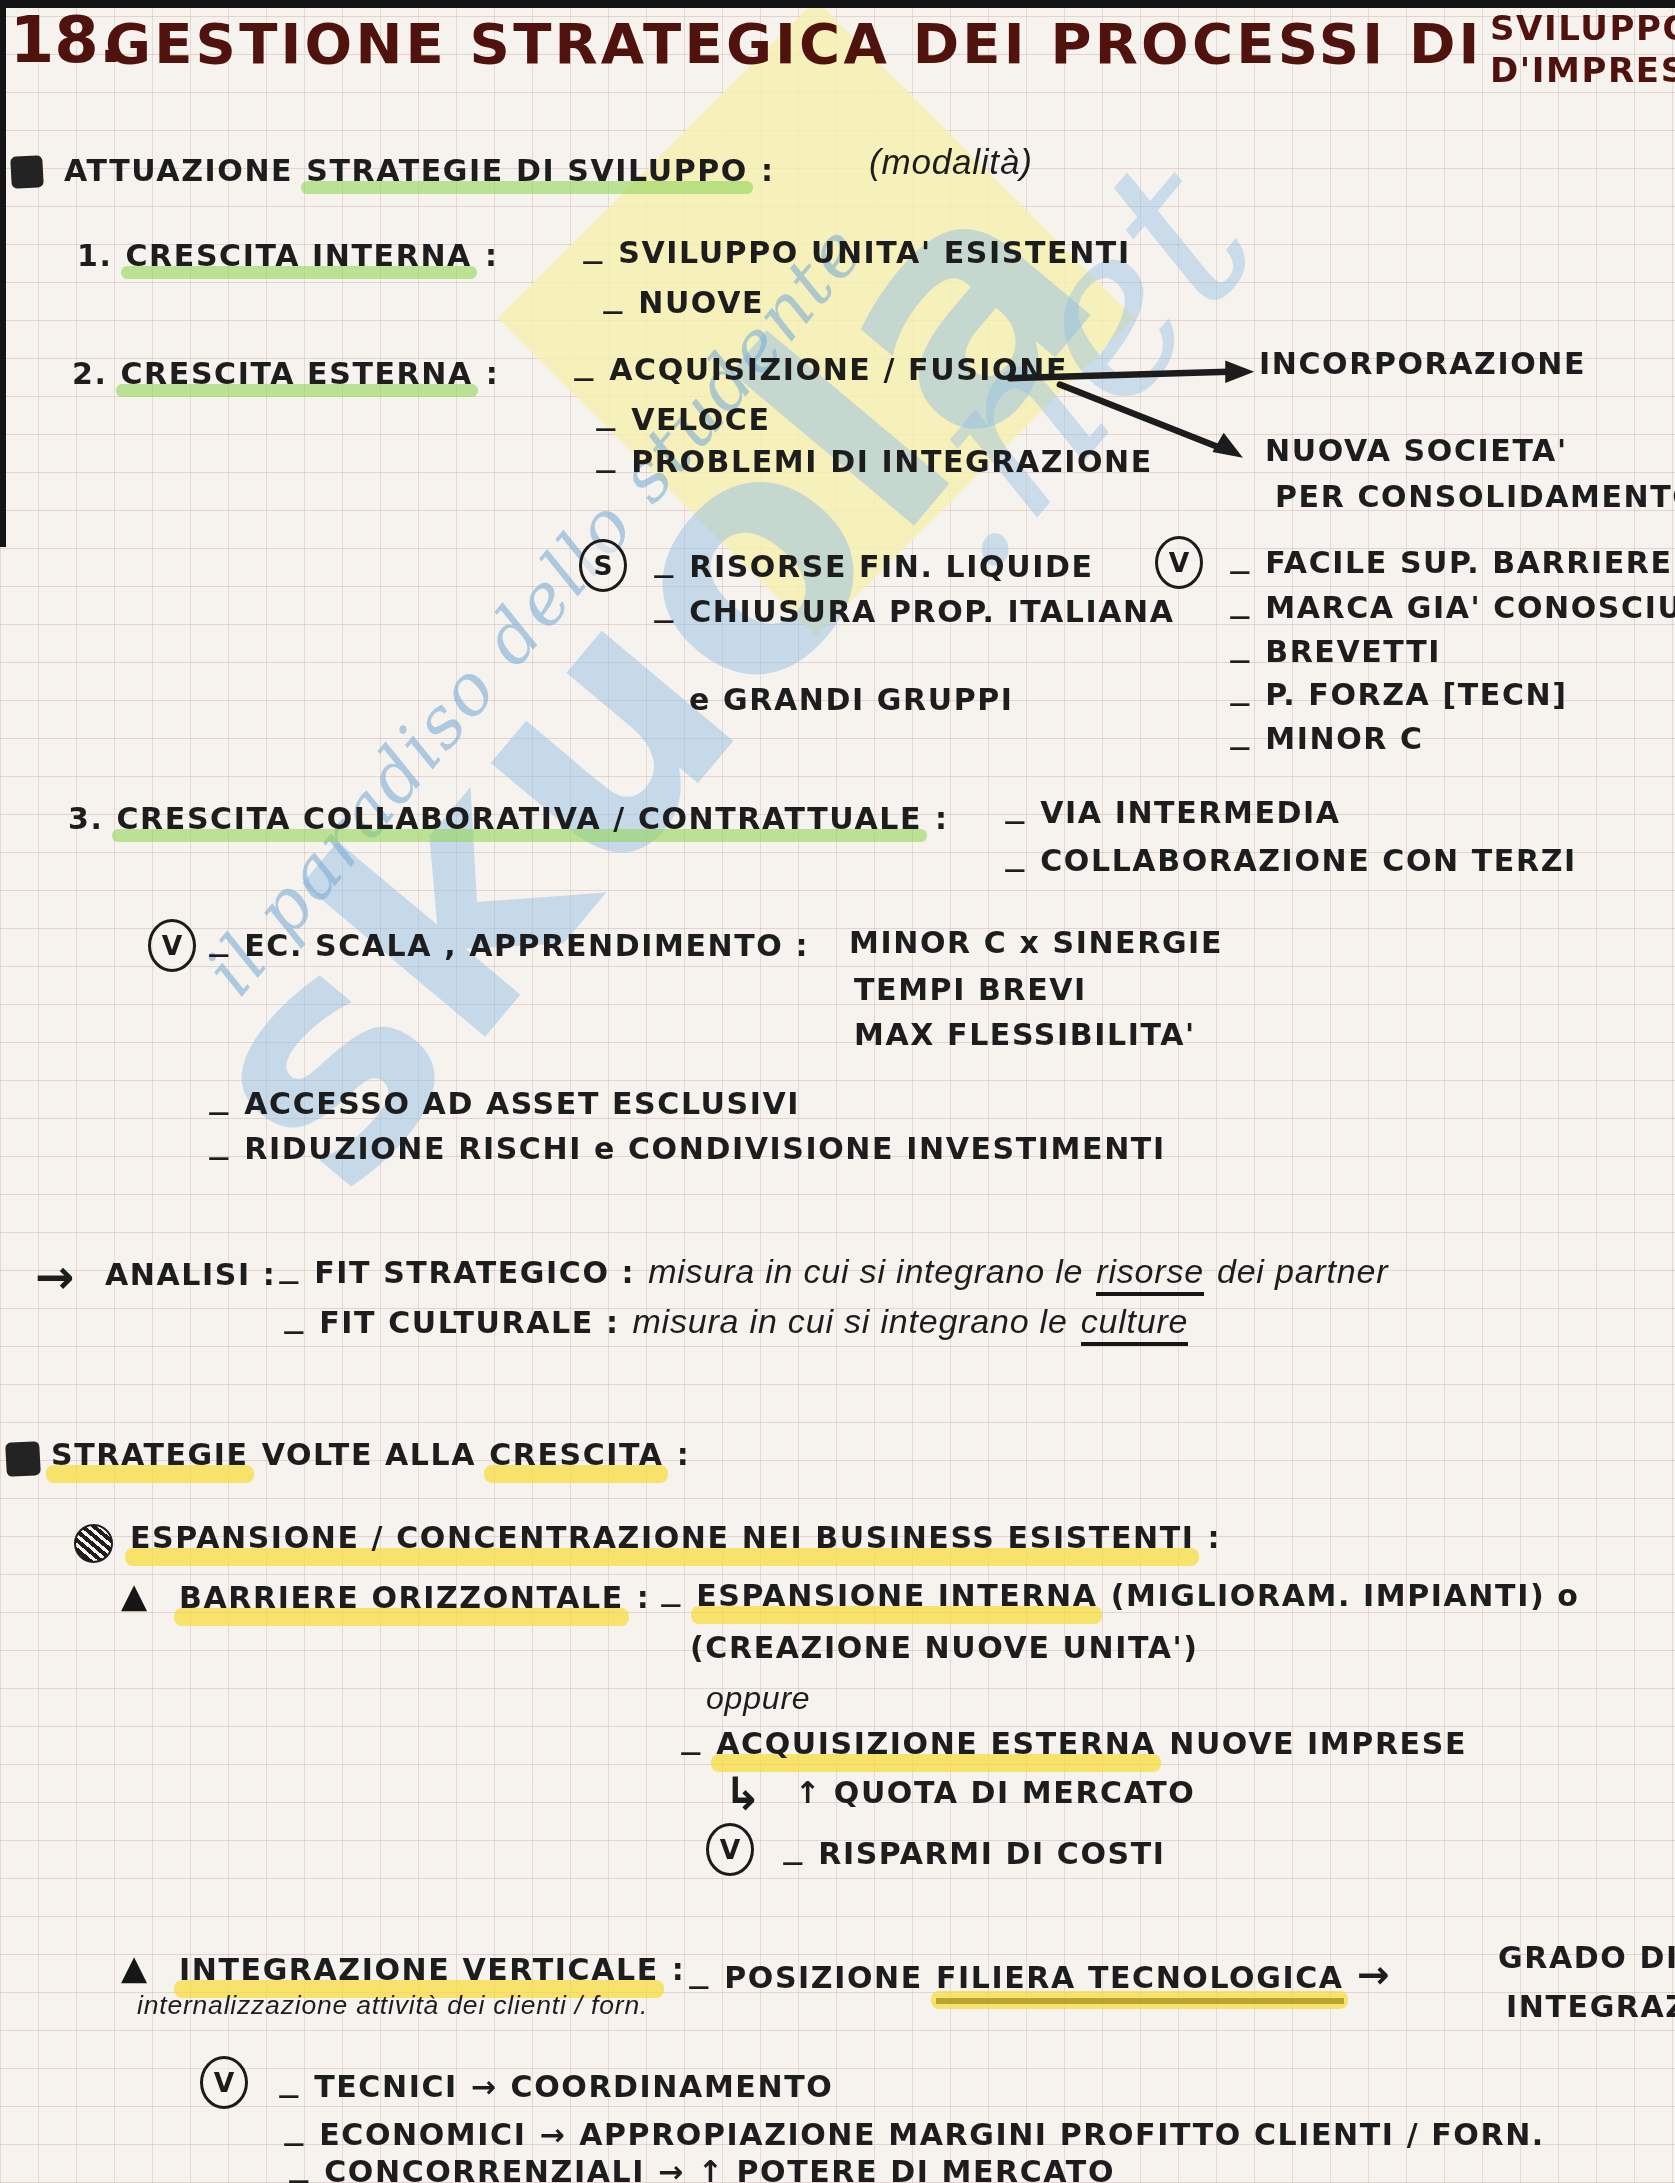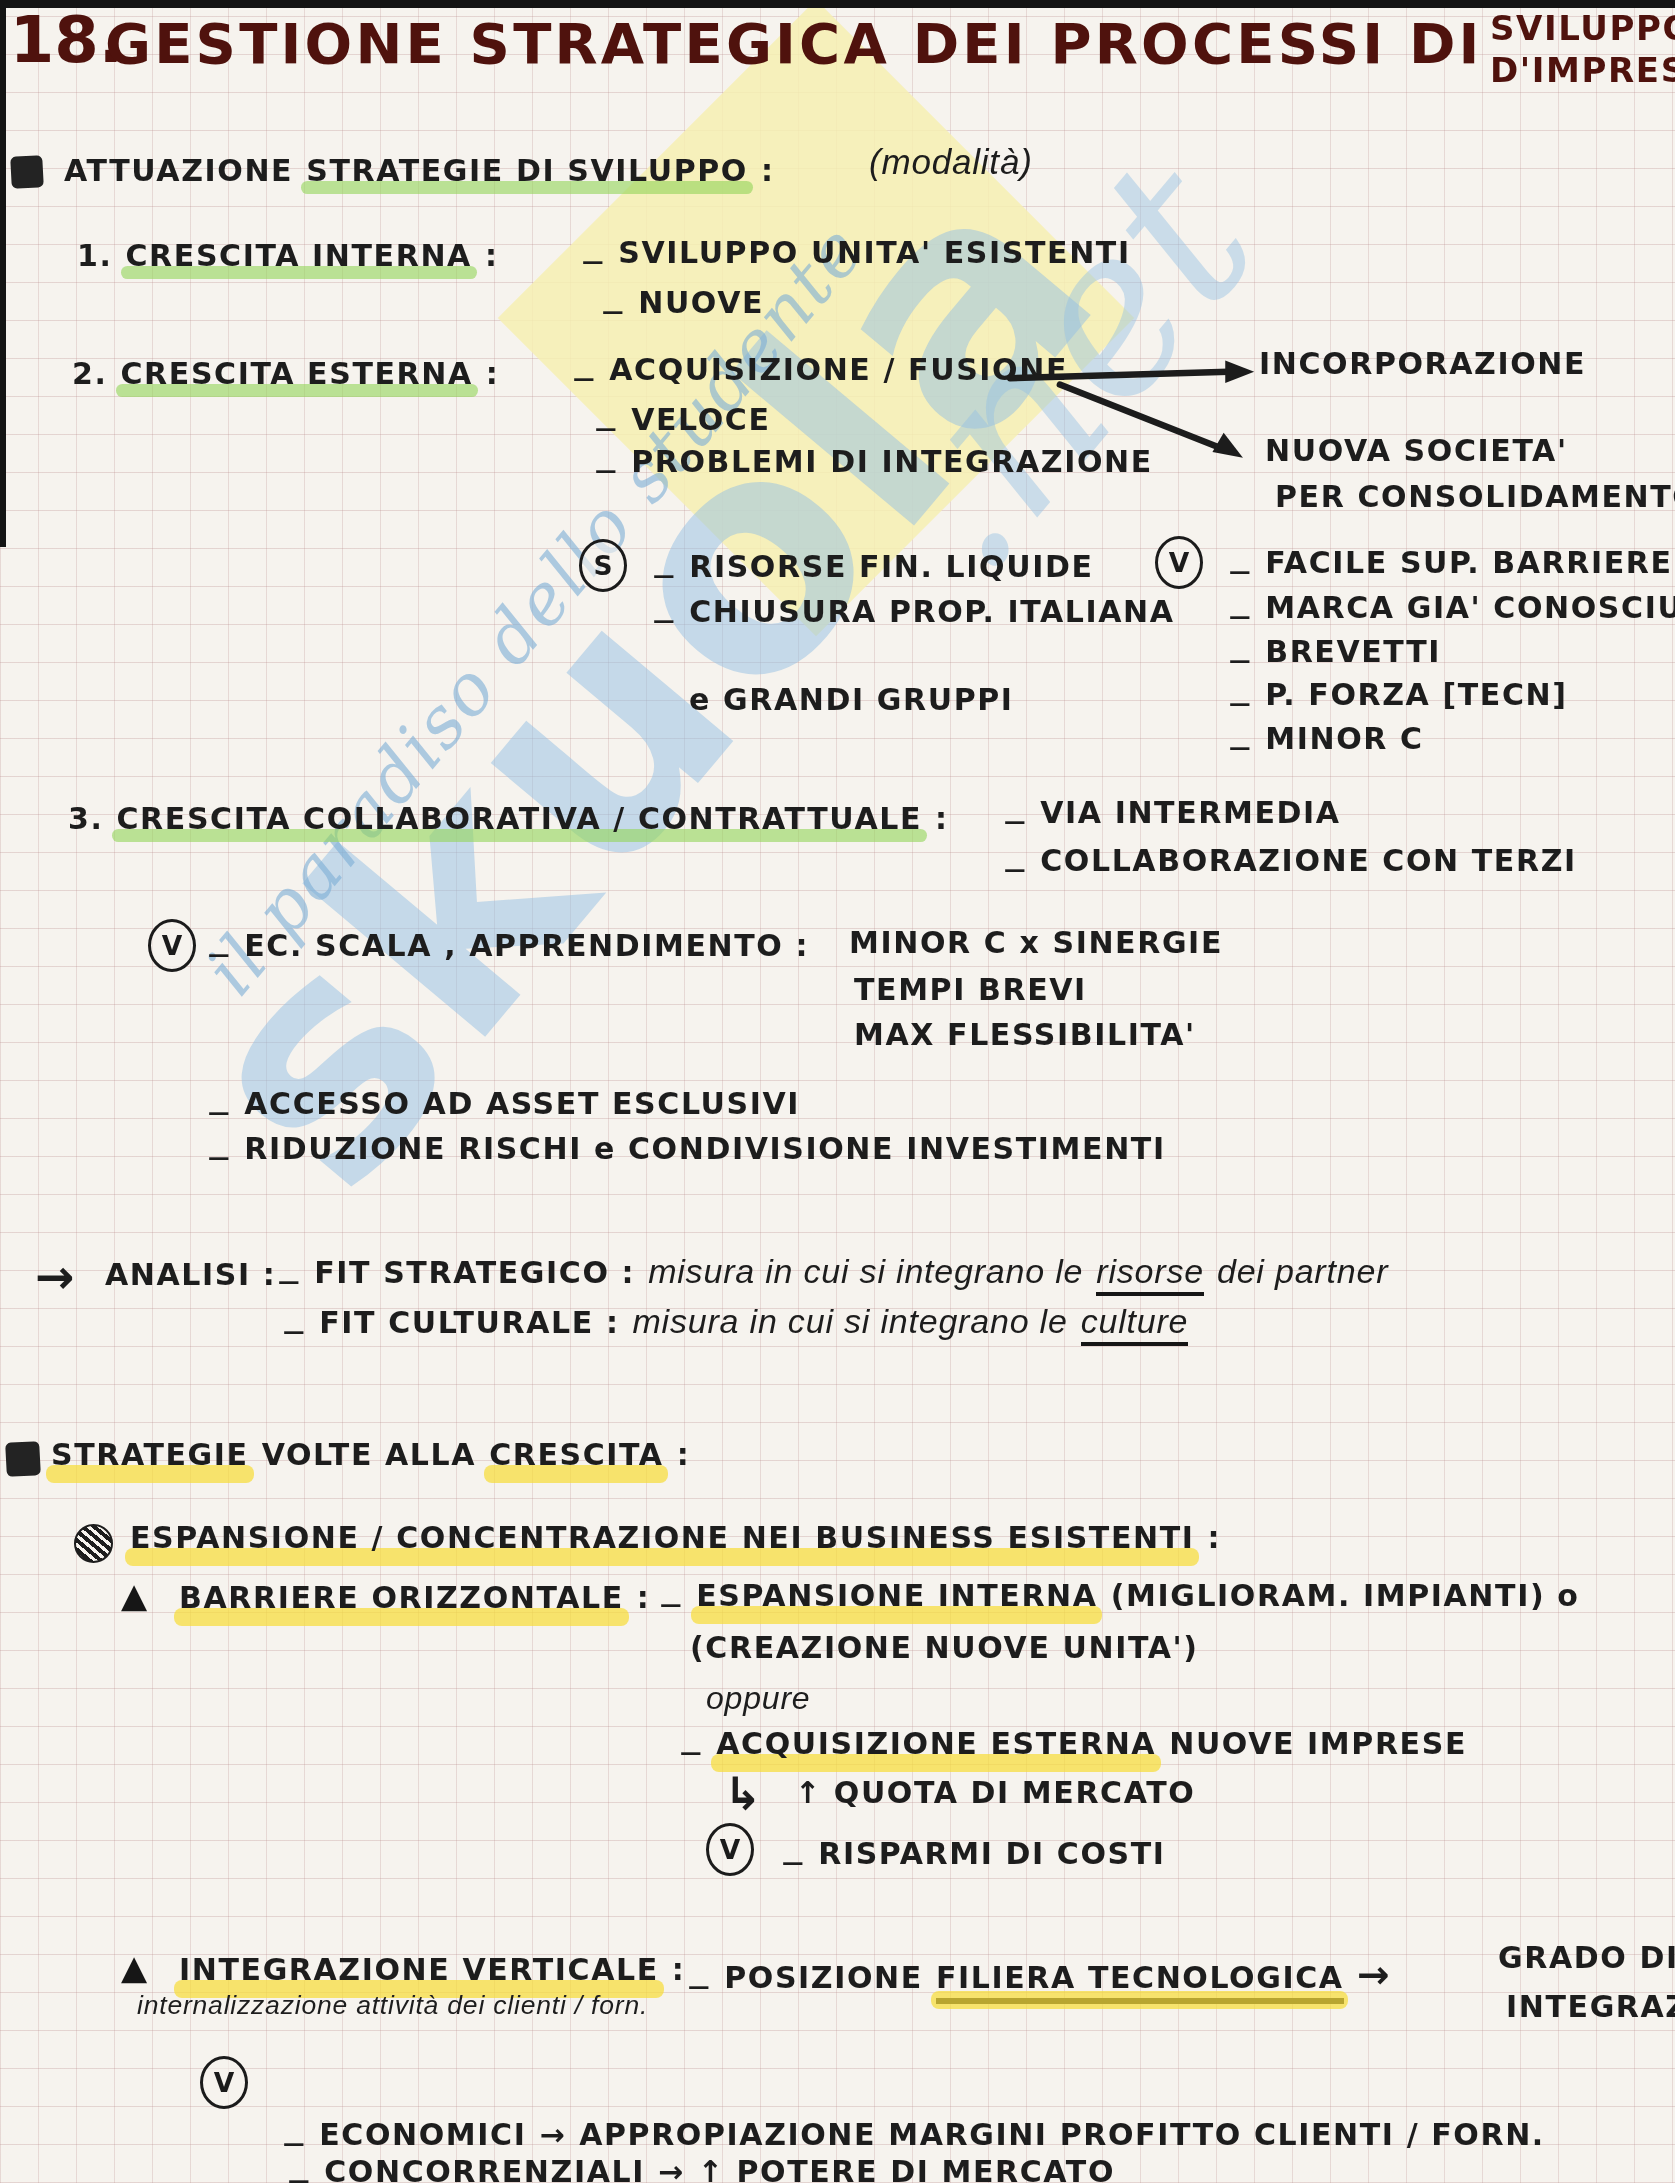--- a/index.html
+++ b/index.html
@@ -252,20 +252,26 @@
     <span class="dash"></span>
     <span>POSIZIONE</span>
     <span class="hl hl-y bu">FILIERA TECNOLOGICA</span>
     <span class="arrow-r" style="font-size:39px"></span>
   </div>
   <div class="t" style="left:1498px;top:1940px">GRADO DI</div>
   <div class="t" style="left:1506px;top:1989px">INTEGRAZ.</div>
   <div class="t cur" style="left:137px;top:1990px;font-size:26.5px">internalizzazione attività dei clienti / forn.</div>
 
   <div class="badge" style="left:200px;top:2056px">V</div>
+  <div class="t" style="left:278px;top:2069px">
+    <span class="dash"></span>
+    <span>TECNICI</span>
+    <span class="arrow-r"></span>
+    <span>COORDINAMENTO</span>
+  </div>
   <div class="t" style="left:283px;top:2117px">
     <span class="dash"></span>
     <span>ECONOMICI</span>
     <span class="arrow-r"></span>
     <span>APPROPIAZIONE MARGINI PROFITTO CLIENTI / FORN.</span>
   </div>
   <div class="t" style="left:288px;top:2154px">
     <span class="dash"></span>
     <span>CONCORRENZIALI</span>
     <span class="arrow-r"></span>

